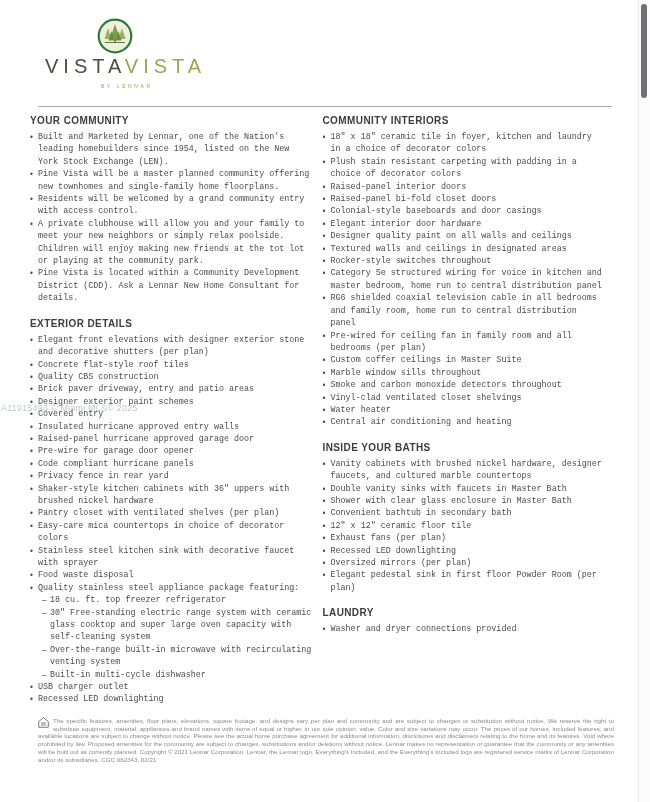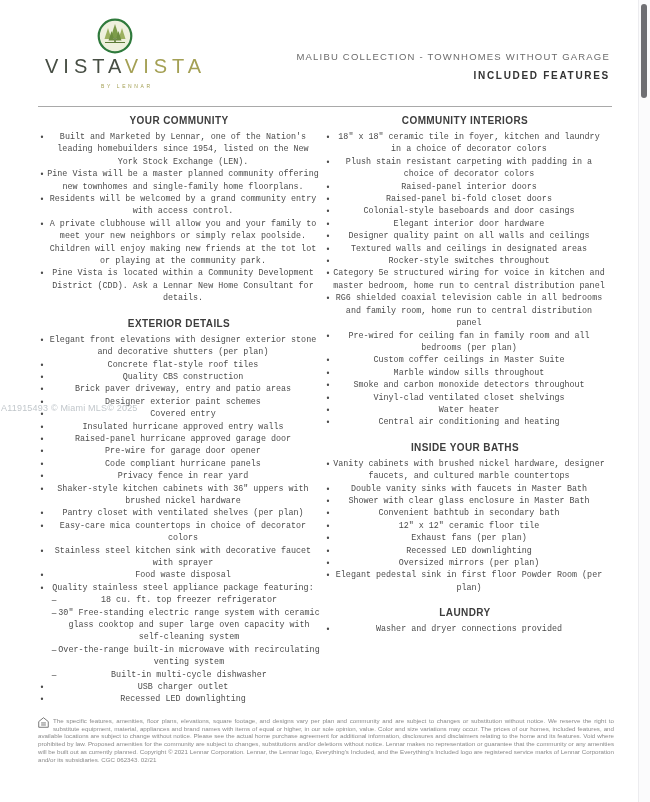--- a/index.html
+++ b/index.html
@@ -13,21 +13,21 @@
   .logo-circle{display:block;margin-left:52px;}
   .logo-name{margin-top:1px;font-size:20px;letter-spacing:5px;white-space:nowrap;font-weight:400;}
   .logo-name .pine{color:#474e44;}
   .logo-name .vista{color:#a4a054;}
   .logo-by{font-size:5px;letter-spacing:2.6px;color:#a4a054;margin-top:5px;margin-left:56px;}
   .titles{text-align:right;margin-top:33px;}
   .title1{font-size:9.5px;color:#6b6b6b;letter-spacing:1.2px;white-space:nowrap;}
   .title2{font-size:10px;color:#333333;font-weight:bold;letter-spacing:1.7px;margin-top:8px;}
   .rule{position:absolute;top:106px;left:38px;width:574px;border:none;border-top:1.5px solid #a9a9a9;margin:0;}
   
-  .content{position:absolute;top:114px;left:38px;width:574px;display:flex;gap:4px;text-align:center;}
+  .content{position:absolute;top:114px;left:30px;width:574px;display:flex;gap:11px;}
   .col{width:282px;}
   .section-heading{
     font-size:10px;font-weight:bold;color:#3d3d3d;letter-spacing:0.4px;
     margin:13px 0 5px 0;
   }
   .col > .section-heading:first-child{margin-top:1px;}
   .item{display:flex;font-size:8.4px;color:#4c4c4c;line-height:12.4px;}
   .item .marker{width:8px;flex:none;}
   .item .txt{flex:1;font-family:Liberation Mono, monospace;}
   .item.sub{padding-left:12px;}
@@ -59,24 +59,20 @@
         <polygon points="14.5,13 11.5,22.5 17.5,22.5" fill="#6c8c3f"></polygon>
         <polygon points="21.5,13 18.5,22.5 24.5,22.5" fill="#6c8c3f"></polygon>
         <rect x="17.2" y="20" width="1.6" height="4" fill="#5d7a38"></rect>
         <path d="M8 24.5 H28" stroke="#5d7a38" stroke-width="1"></path>
       </svg>
       <div class="logo-name">
         <span class="pine">VISTA</span><span class="vista">VISTA</span>
       </div>
       <div class="logo-by">BY LENNAR</div>
     </div>
-    <div class="titles">
-      <div class="title1">MALIBU COLLECTION - TOWNHOMES WITHOUT GARAGE</div>
-      <div class="title2">INCLUDED FEATURES</div>
-    </div>
   </div>
 
   <hr class="rule">
 
   <div class="content">
     <div class="col" id="col-left">
         <div class="section-heading">YOUR COMMUNITY</div>
         <div class="list">
           <div class="item">
             <span class="marker">•</span>

